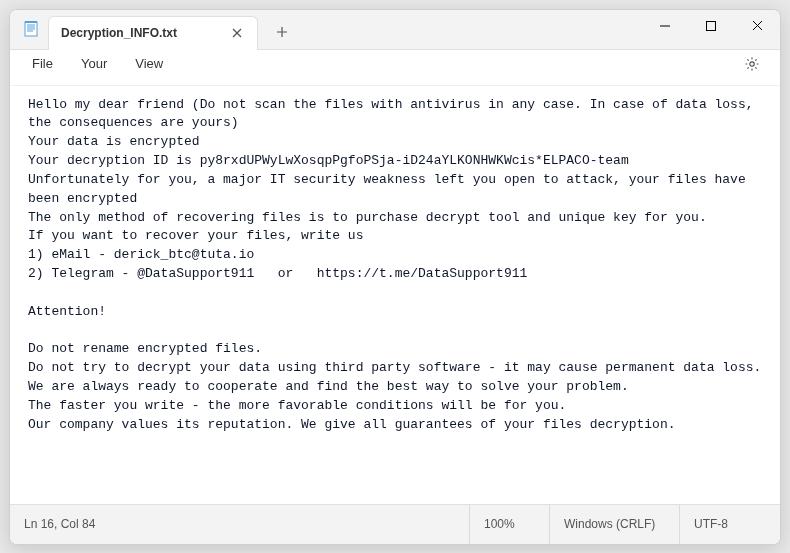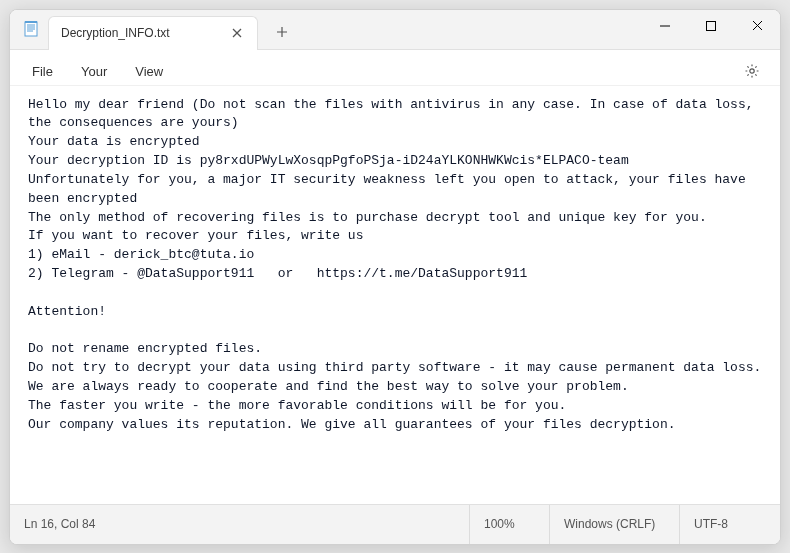--- a/index.html
+++ b/index.html
@@ -27,20 +27,21 @@
       flex-direction: column;
       overflow: hidden;
       border: 1px solid #d0d0d0;
     }
     .titlebar {
       height: 40px;
       background: #f3f3f3;
       display: flex;
       align-items: flex-start;
       border-bottom: 1px solid #e0e0e0;
+      font-weight: bold;
     }
     .app-icon {
       width: 18px;
       height: 18px;
       margin: 10px 8px 0 12px;
       display: inline-flex;
       align-items: center;
       justify-content: center;
     }
     .tab {
@@ -94,21 +95,21 @@
       display: flex;
       align-items: center;
       justify-content: center;
       color: #333;
       cursor: pointer;
     }
     .menubar {
       height: 36px;
       background: #ffffff;
       display: flex;
-      align-items: flex-end;
+      align-items: flex-start;
       padding: 0 8px;
       border-bottom: 1px solid #f0f0f0;
     }
     .menu-item {
       padding: 6px 14px;
       font-size: 13px;
       color: #333;
       cursor: pointer;
     }
     .menubar-spacer {

